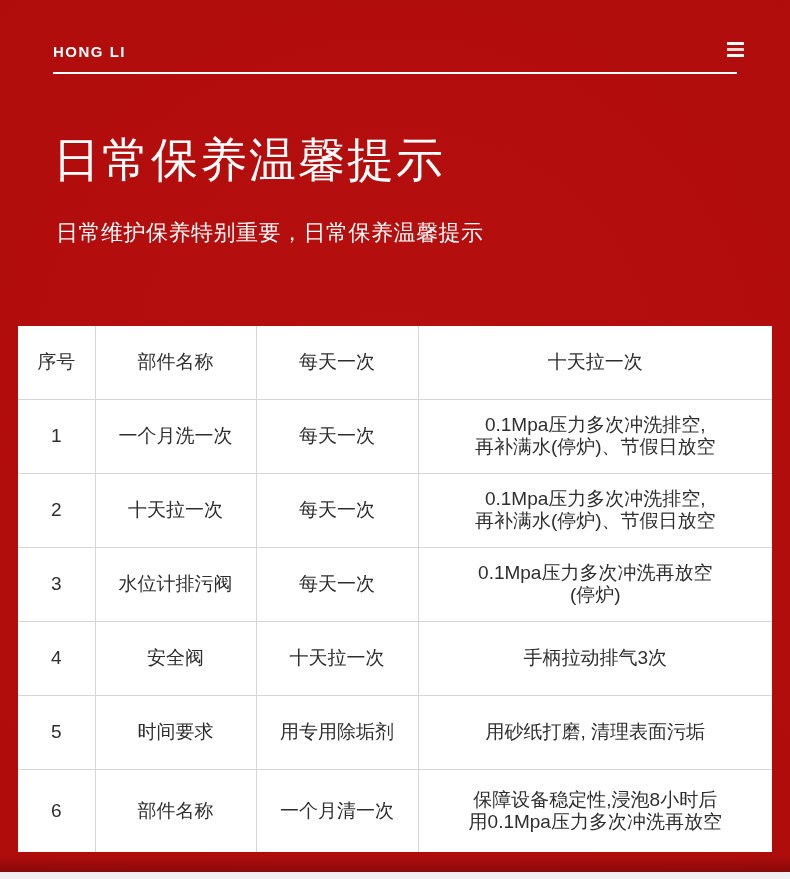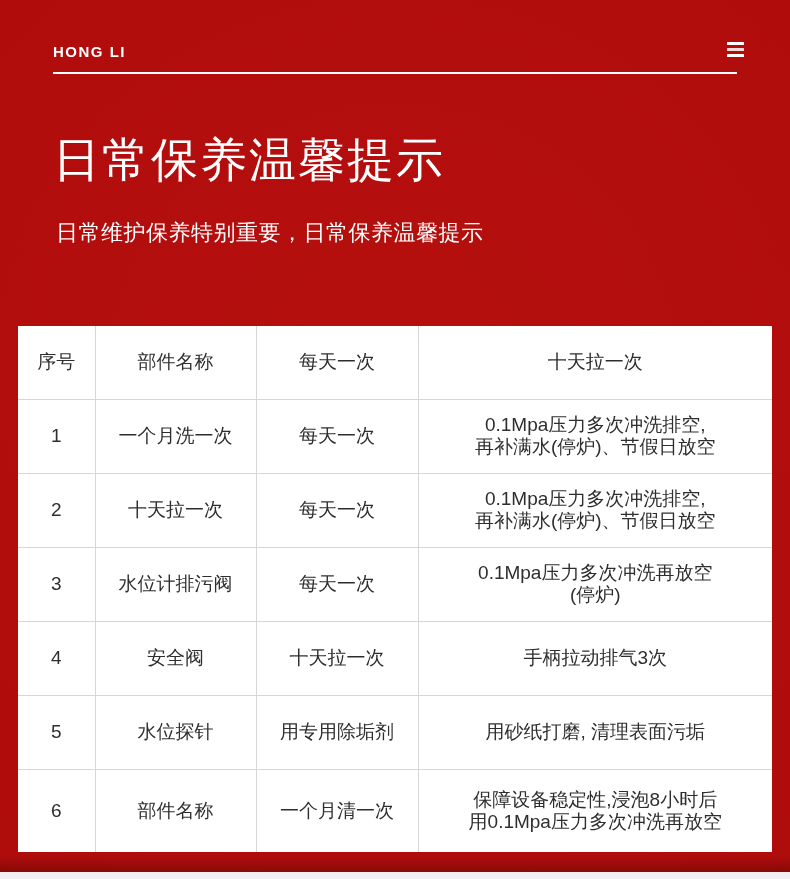--- a/index.html
+++ b/index.html
@@ -194,21 +194,21 @@
 (停炉)</td>
       </tr>
       <tr>
         <td>4</td>
         <td>安全阀</td>
         <td>十天拉一次</td>
         <td class="op">手柄拉动排气3次</td>
       </tr>
       <tr>
         <td>5</td>
-        <td>水位探针</td>
+        <td>时间要求</td>
         <td>用专用除垢剂</td>
         <td class="op">用砂纸打磨, 清理表面污垢</td>
       </tr>
       <tr>
         <td>6</td>
         <td>部件名称</td>
         <td>一个月清一次</td>
         <td class="op">保障设备稳定性,浸泡8小时后
 用0.1Mpa压力多次冲洗再放空</td>
       </tr>

